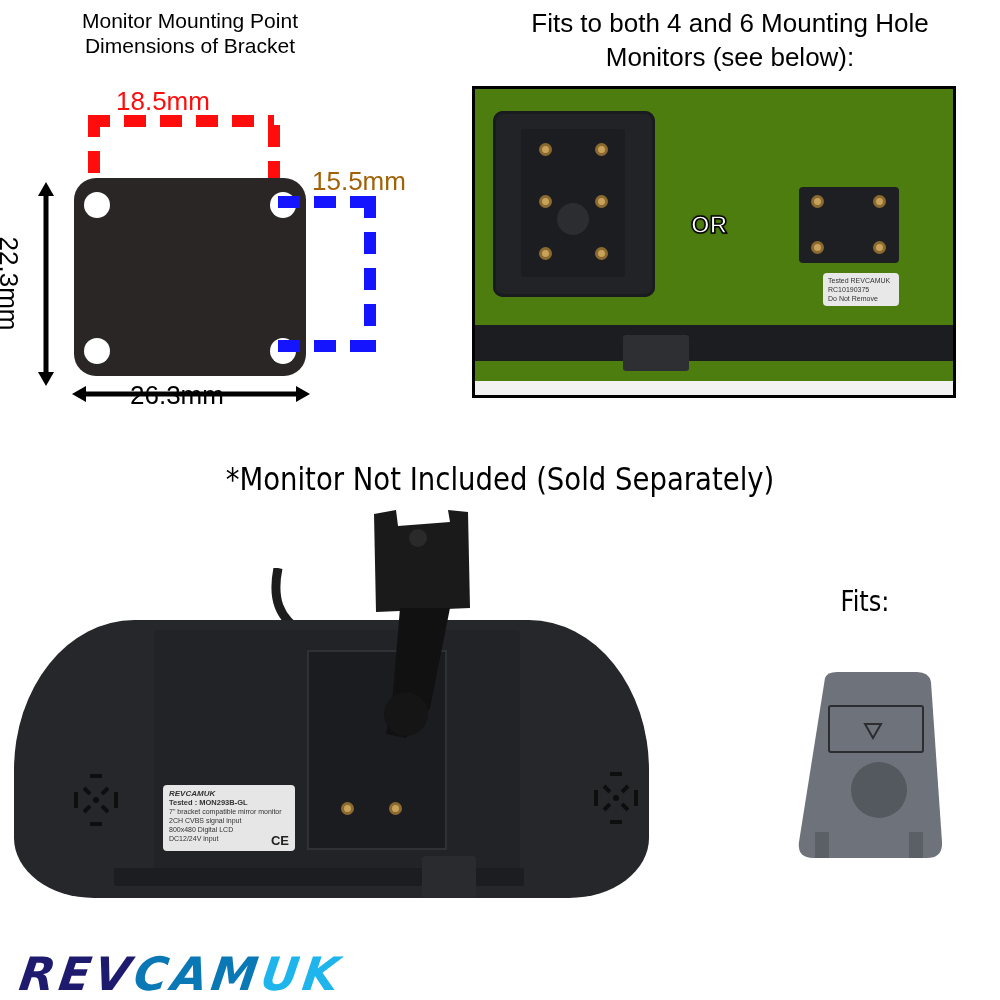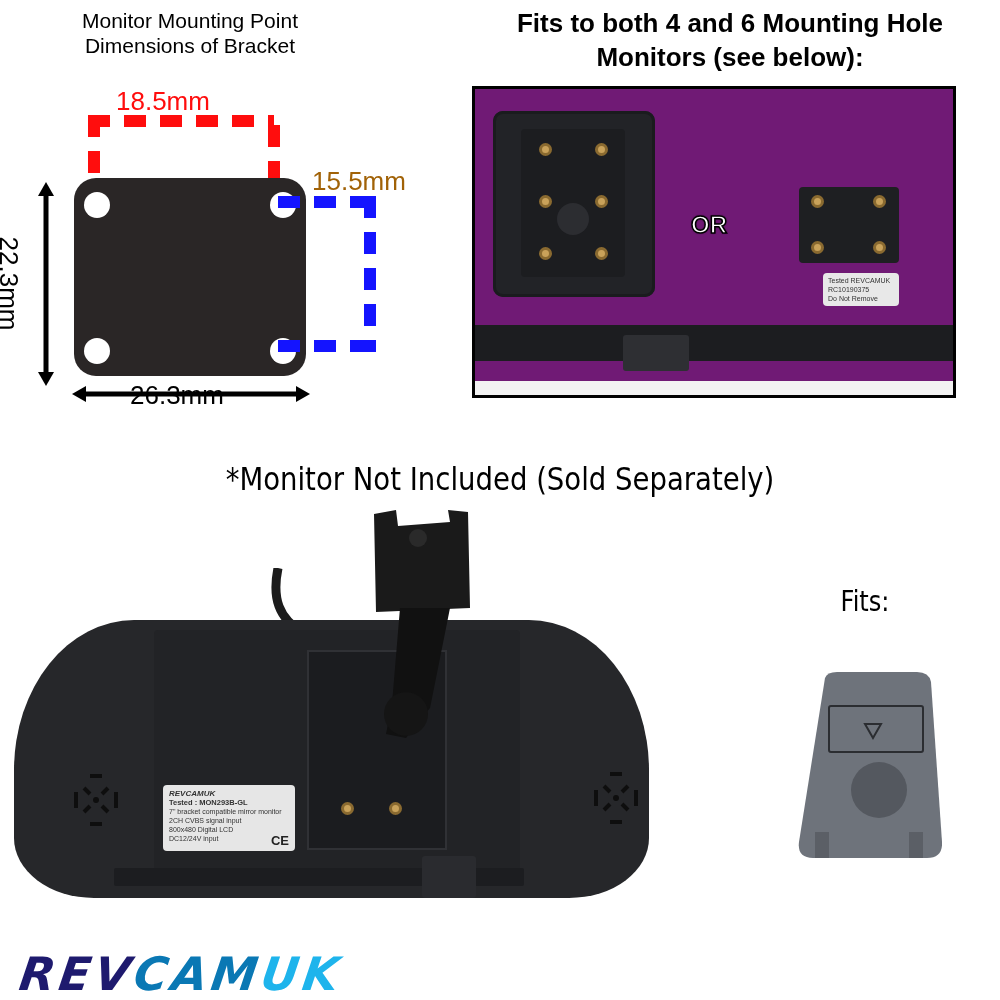--- a/index.html
+++ b/index.html
@@ -1,30 +1,30 @@
 <!DOCTYPE html>
 <html><head>
 <meta charset="utf-8">
 <style>
   html, body { margin:0; padding:0; background:#ffffff; }
   body { width:1000px; height:1000px; position:relative; overflow:hidden; font-family:"Liberation Sans", sans-serif; color:#000; }
   .abs { position:absolute; }
   .caption { font-family:"Liberation Sans", sans-serif; text-align:center; line-height:1.2; }
   #title-dims { left:30px; top:8px; width:320px; font-size:21px; }
-  #title-fits { left:460px; top:6px; width:540px; font-size:26px; font-weight:bold; line-height:34px; }
+  #title-fits { left:460px; top:6px; width:540px; font-size:26px; font-weight:normal; line-height:34px; }
   #plate { left:74px; top:178px; width:232px; height:198px; background:#2a2626; border-radius:22px; }
   .hole { position:absolute; width:26px; height:26px; background:#fff; border-radius:50%; }
   .dim-red { color:#ff0d0d; font-size:26px; }
   .dim-blue { color:#a16207; font-size:26px; }
   .dim-black { color:#000; font-size:26px; }
   .dash-h-red { height:12px; background:repeating-linear-gradient(90deg,#ff0d0d 0 22px,transparent 22px 36px); }
   .dash-v-red { width:12px; background:repeating-linear-gradient(180deg,#ff0d0d 0 22px,transparent 22px 36px); }
   .dash-h-blue { height:12px; background:repeating-linear-gradient(90deg,#1414ff 0 22px,transparent 22px 36px); }
   .dash-v-blue { width:12px; background:repeating-linear-gradient(180deg,#1414ff 0 22px,transparent 22px 36px); }
-  #photo-box { left:472px; top:86px; width:484px; height:312px; border:3px solid #000; background:#701a75; overflow:hidden; box-sizing:border-box; }
+  #photo-box { left:472px; top:86px; width:484px; height:312px; border:3px solid #000; background:#4d7c0f; overflow:hidden; box-sizing:border-box; }
   .brass { position:absolute; width:13px; height:13px; border-radius:50%; background:#c9a25a; border:3px solid #8a6a30; box-sizing:border-box; }
   #or-label { font-weight:bold; font-size:24px; color:#fff; -webkit-text-stroke:1.5px #000; text-shadow:0 0 2px #000; }
   #sticker { background:#e8e8e8; border-radius:4px; font-size:7px; color:#333; padding:3px 5px; line-height:9px; }
   #notice { left:0; top:460px; width:1000px; font-size:32px; font-family:"DejaVu Sans", sans-serif; transform:scaleX(0.86); transform-origin:center; }
   #monitor { left:14px; top:620px; width:635px; height:278px; background:#26272a; border-radius:120px 120px 80px 80px / 150px 150px 60px 60px; }
   #label-box { left:163px; top:785px; width:132px; height:66px; background:#e6e6e6; border-radius:4px; padding:4px 6px; box-sizing:border-box; font-size:7px; line-height:9px; color:#333; }
   #fits-label { left:800px; top:585px; width:130px; font-size:28px; font-family:"DejaVu Sans", sans-serif; text-align:center; transform:scaleX(0.86); }
   #cover { left:797px; top:672px; width:145px; height:190px; }
   #logo { left:20px; top:947px; font-size:46px; font-weight:bold; font-style:italic; letter-spacing:4px; font-family:"DejaVu Sans", sans-serif; transform:skewX(-8deg); }
   .speaker { position:absolute; width:64px; height:64px; }

